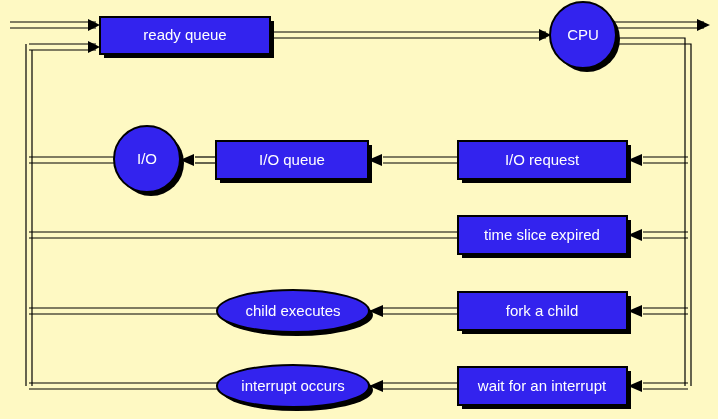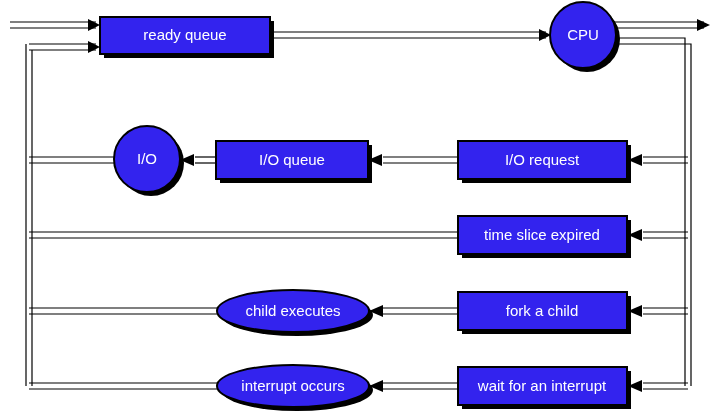--- a/index.html
+++ b/index.html
@@ -8,21 +8,21 @@
     padding: 0;
     background: #4a7355;
   }
   body {
     font-family: "Liberation Sans", sans-serif;
   }
   #diagram-root {
     position: relative;
     width: 718px;
     height: 419px;
-    background: #ffffff;
+    background: #fef9c3;
     overflow: hidden;
   }
   #diagram-svg {
     position: absolute;
     left: 0;
     top: 0;
     width: 718px;
     height: 419px;
     display: block;
   }

